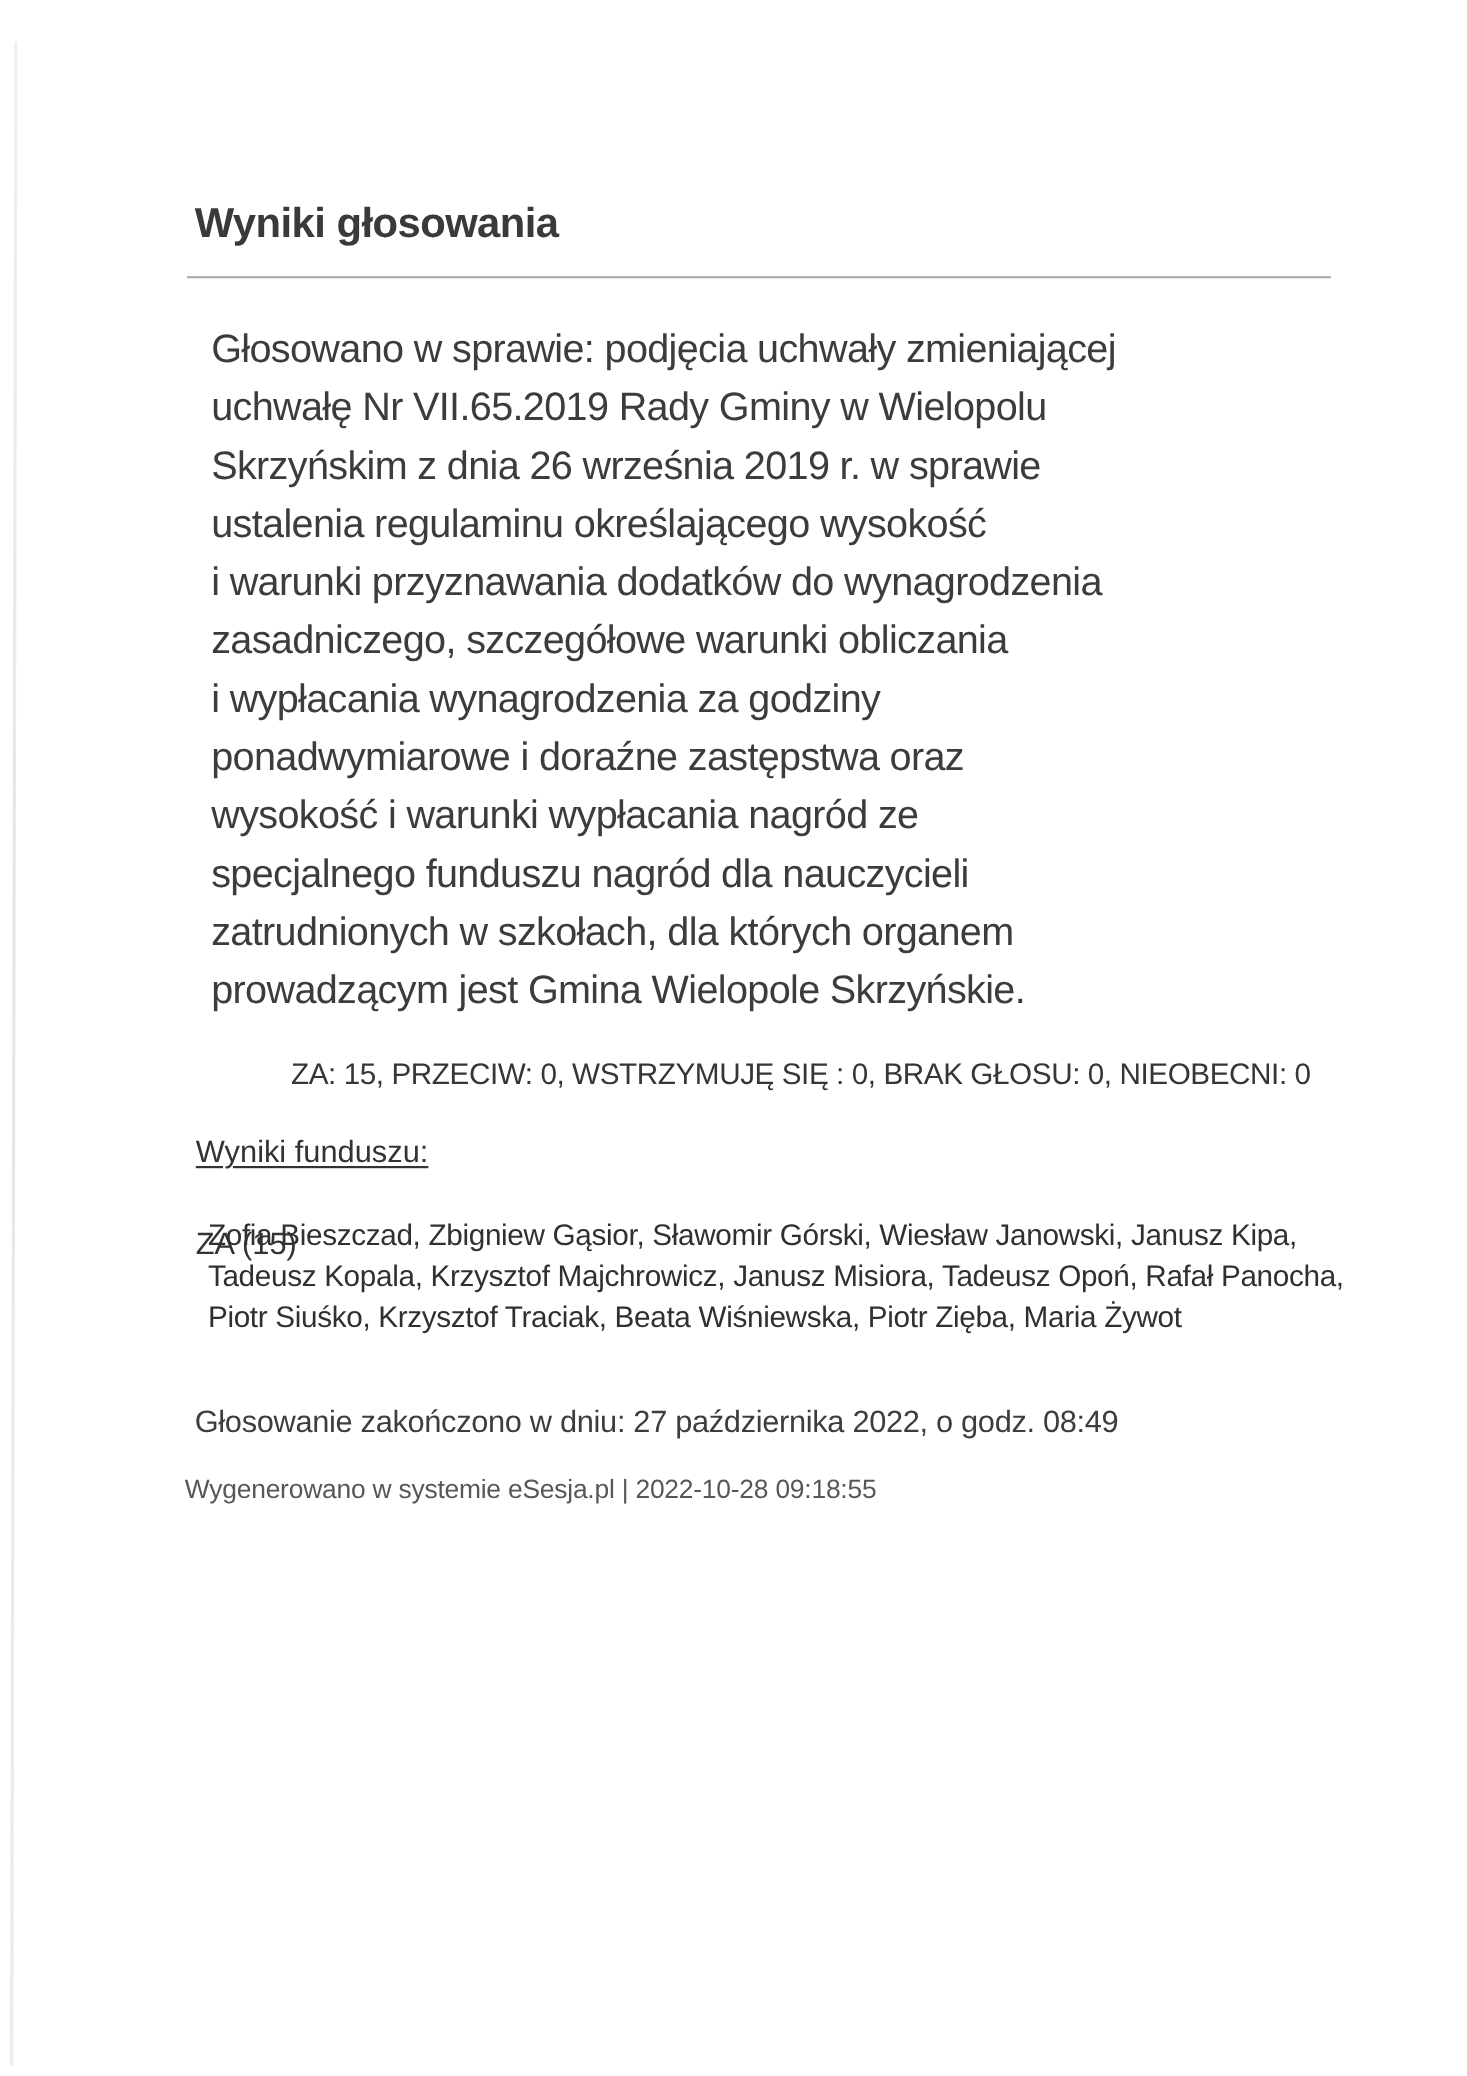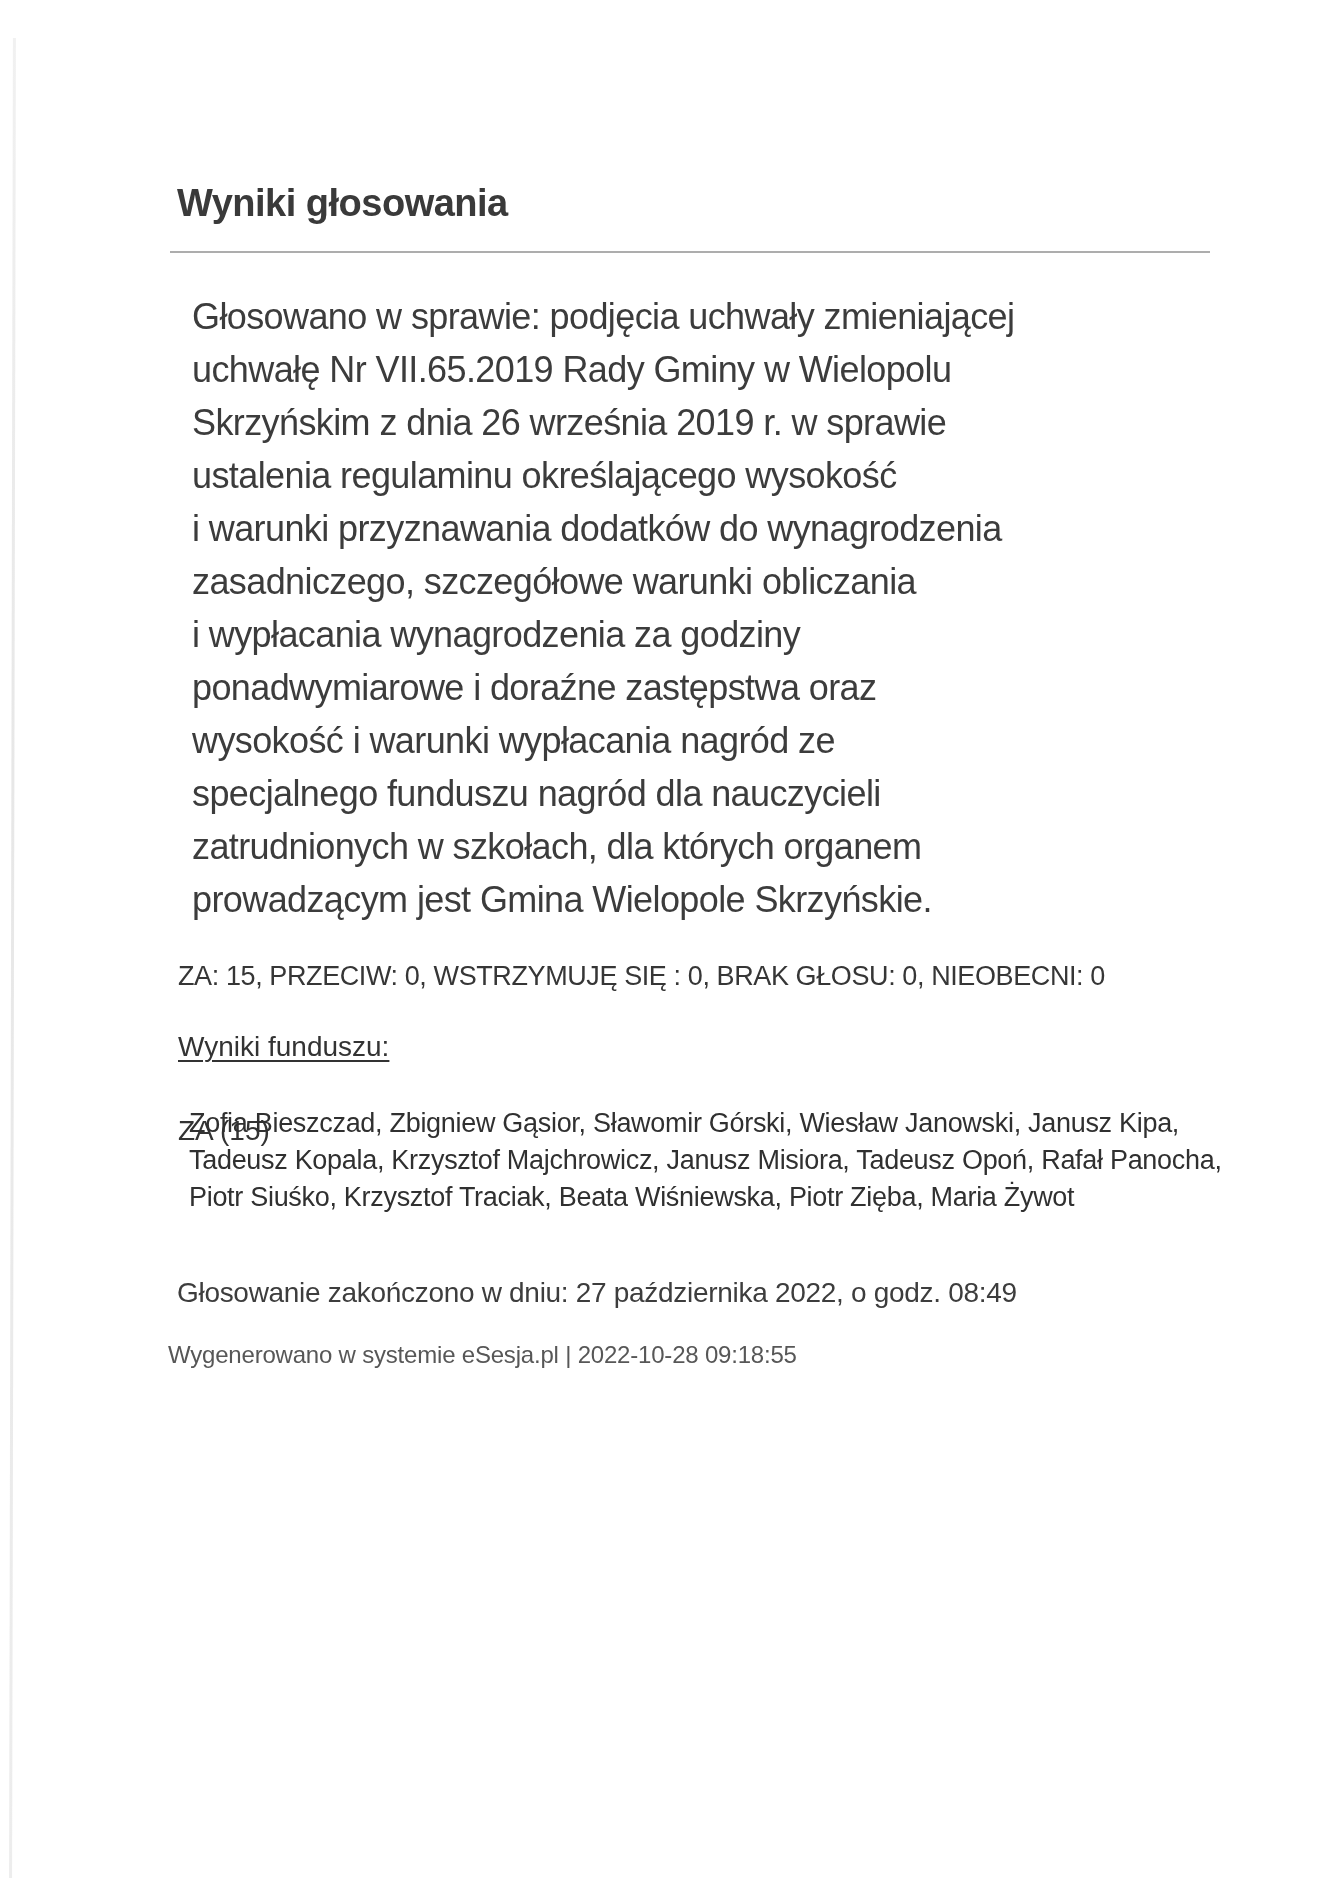--- a/index.html
+++ b/index.html
@@ -63,20 +63,21 @@
   }
   .summary {
     position: absolute;
     left: 178px;
     top: 961px;
     width: 1100px;
     font-size: 27px;
     letter-spacing: -0.4px;
     color: #363636;
     white-space: nowrap;
+    text-align: center;
   }
   .named-heading {
     position: absolute;
     left: 178px;
     top: 1031px;
     font-size: 28px;
     color: #333333;
     text-decoration: underline;
     text-underline-offset: 4px;
     text-decoration-thickness: 2px;

